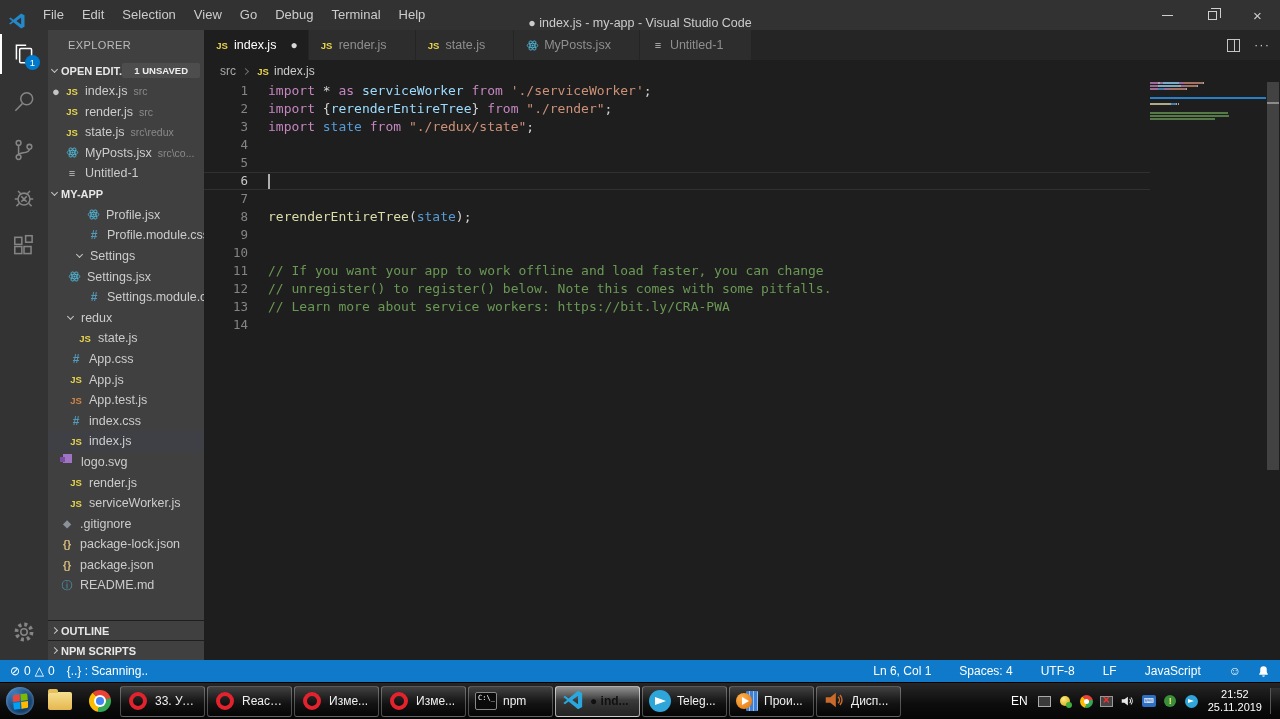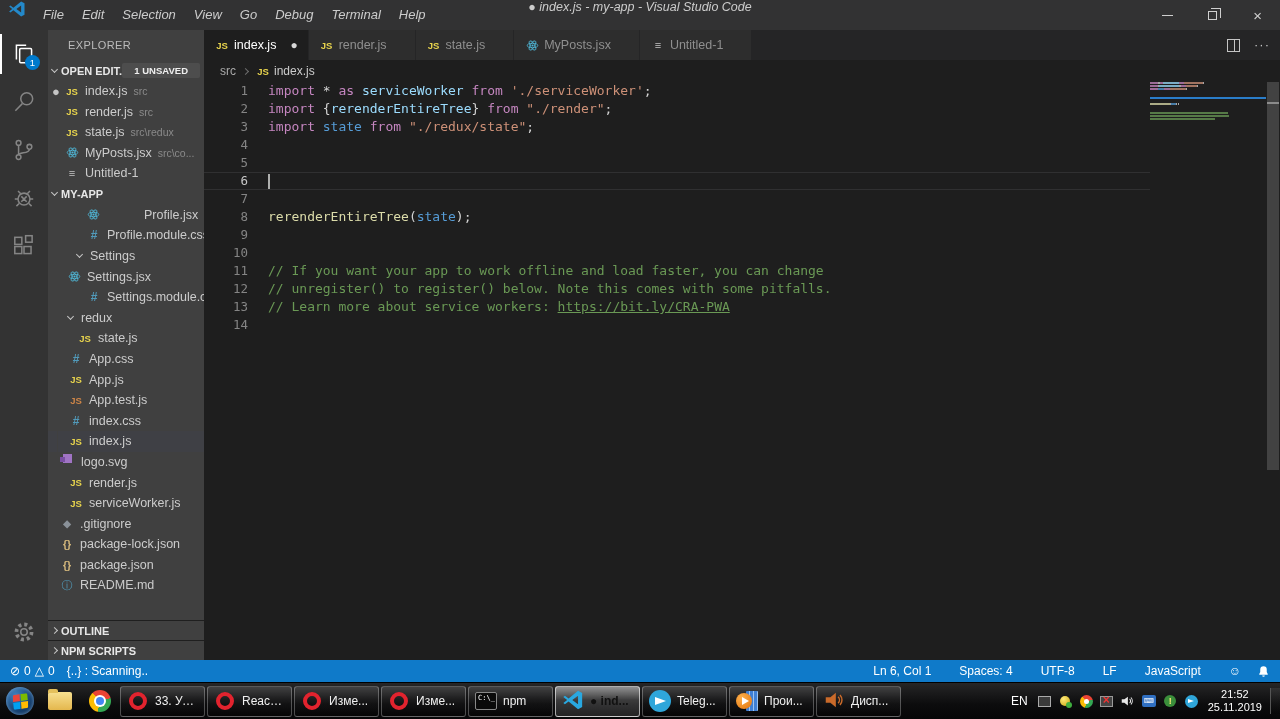--- a/index.html
+++ b/index.html
@@ -1,22 +1,22 @@
 <!DOCTYPE html>
 <html><head>
 <meta charset="utf-8">
 <style>
   * { margin:0; padding:0; box-sizing:border-box; }
   html,body { width:1280px; height:719px; overflow:hidden; background:#1e1e1e;
               font-family:"Liberation Sans", sans-serif; }
   .app { width:1280px; height:719px; display:flex; flex-direction:column; }
 
   
-  .titlebar { height:30px; background:#323233; display:flex; align-items:flex-start;
-              color:#cccccc; font-size:13px; flex:0 0 auto; position:relative;font-style:italic; }
+  .titlebar { height:30px; background:#323233; display:flex; align-items:flex-end;
+              color:#cccccc; font-size:13px; flex:0 0 auto; position:relative; }
   .vscode-logo { width:18px; height:18px; margin:0 8px 0 8px; flex:0 0 auto; }
   .menubar { display:flex; }
   .menu-item { padding:0 9px; line-height:30px; cursor:default; }
   .win-title { position:absolute; left:0; right:0; text-align:center; pointer-events:none;
                color:#cccccc; font-size:12.5px; }
   .win-controls { margin-left:auto; display:flex; z-index:2; }
   .win-btn { width:45px; height:30px; display:flex; align-items:center; justify-content:center; color:#cfcfcf; }
   .glyph-min { width:11px; height:1px; background:#cfcfcf; display:block; }
   .glyph-restore { width:9px; height:9px; border:1px solid #cfcfcf; position:relative; display:block; }
   .glyph-restore::before { content:""; position:absolute; left:2px; top:-4px; width:9px; height:9px;
@@ -89,21 +89,21 @@
 
   .editor { flex:1 1 auto; position:relative; overflow:hidden;
             font-family:"DejaVu Sans Mono","Liberation Mono",monospace; font-size:13px; }
   .codelines { position:absolute; left:0; top:0; right:130px; }
   .cline { height:18px; line-height:18px; display:flex; position:relative; }
   .cline .ln { width:44px; text-align:right; color:#858585; flex:0 0 auto; font-size:12.5px; }
   .cline .lc { margin-left:20px; white-space:pre; position:relative; }
   .cline.cur { border-top:1px solid #303031; border-bottom:1px solid #303031; height:18px; line-height:16px; }
   .cline.cur .ln { color:#c6c6c6; }
   .cursor { position:absolute; left:64px; top:1px; width:1.5px; height:15px; background:#aeafad; }
-  .tok-u { text-decoration:underline; }
+  .tok-u { }
 
   .minimap { position:absolute; top:0; right:14px; width:116px; }
   .mm-line { height:3px; position:relative; }
   .mm-seg { position:absolute; top:0; height:2px; opacity:.75; }
   .mm-curline { position:absolute; left:0; right:0; height:2px; background:#2a7dc9; }
   .scrollstrip { position:absolute; top:0; right:0; width:14px; bottom:0; }
   .scroll-slider { position:absolute; left:1px; right:1px; top:0; height:388px; background:rgba(110,110,110,.45); }
   .scroll-cursor { position:absolute; left:1px; right:1px; top:20px; height:2px; background:rgba(200,200,200,.55); }
 
   
@@ -304,21 +304,21 @@
             <span>Untitled-1</span>
           </div>
         </div>
 
       <div class="sec-head">
         <span class="chev down"></span>
         <span class="label">MY-APP</span>
       </div>
       <div class="rows" id="file-tree">
         <div class="tree-guide" style="height:309px;"></div>
-      <div class="row" style="padding-left: 37px; height: 20.6px; gap: 38px;">
+      <div class="row" style="padding-left: 37px; height: 20.6px;">
             <span class="fico"><svg viewBox="0 0 16 16">
                 <g stroke="#4fb8d8" fill="none" stroke-width="1">
                   <ellipse cx="8" cy="8" rx="6.5" ry="2.6"></ellipse>
                   <ellipse cx="8" cy="8" rx="6.5" ry="2.6" transform="rotate(60 8 8)"></ellipse>
                   <ellipse cx="8" cy="8" rx="6.5" ry="2.6" transform="rotate(120 8 8)"></ellipse>
                 </g>
                 <circle cx="8" cy="8" r="1.3" fill="#4fb8d8"></circle>
               </svg></span>
             <span>Profile.jsx</span>
           </div>

